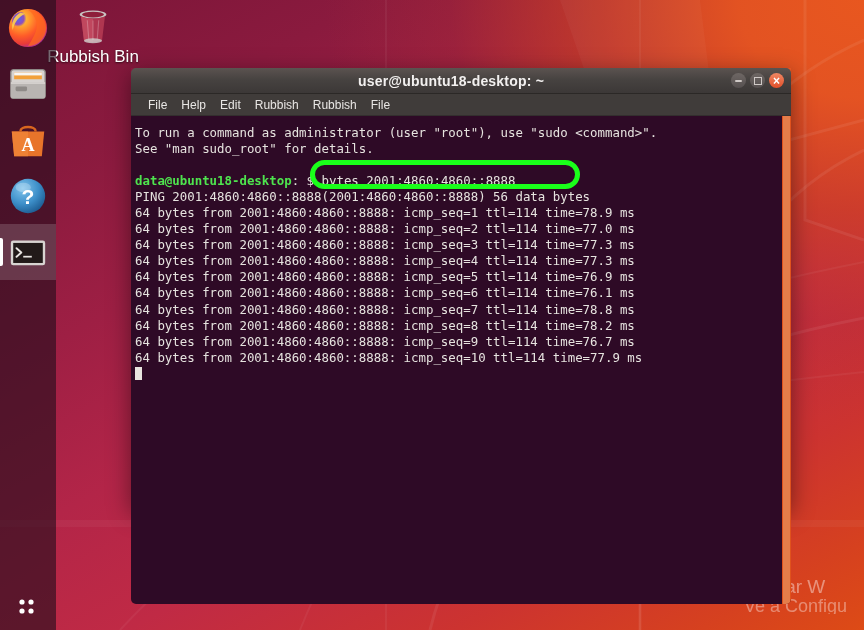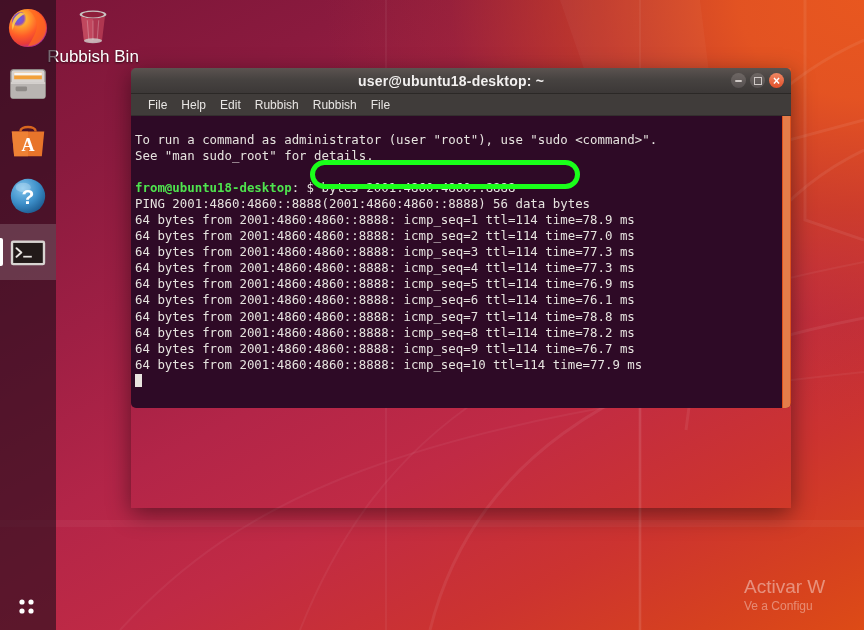--- a/index.html
+++ b/index.html
@@ -88,25 +88,25 @@
     background:#403c3a;
     display:flex; align-items:center; gap:0px; padding-left:10px;
     border-bottom:1px solid #332f2e;
   }
   .menu-item {
     color:#e8e6e4; font-size:12px; padding:2px 7px; white-space:nowrap;
   }
 
   #term-body {
     position:relative;
-    width:100%; height:292px;
+    width:100%; height:488px;
     background:#2e0a26;
     border-radius:0 0 5px 5px;
     overflow:hidden;
-    padding:16px 0 0 4px;
+    padding:9px 0 0 4px;
   }
   #term-text {
     font-family:"DejaVu Sans Mono","Liberation Mono", monospace;
     font-size:12.4px; line-height:16.05px;
     color:#e6e3df; white-space:pre;
   }
   .prompt-user { color:#4ee44e; font-weight:bold; }
   .prompt-colon { color:#e6e3df; }
   #cursor-block {
     display:inline-block; width:7px; height:13px; background:#e8e4df;
@@ -133,21 +133,21 @@
   #activation-watermark {
     position:absolute; right:0px; bottom:16px; z-index:6;
     text-align:left; pointer-events:none;
     width:120px; overflow:hidden;margin-left:25px;
   }
   #wm-title {
     color:rgba(255,255,255,0.42); font-size:19px; line-height:23px;
     white-space:nowrap;
   }
   #wm-sub {
-    color:rgba(255,255,255,0.38); font-size:12px; line-height:16px;
+    color:rgba(255,255,255,0.38); font-size:18px; line-height:16px;
     white-space:nowrap;
   }
 </style>
 </head>
 <body>
 
 <div id="desktop">
 
   <svg id="wall-lines" viewBox="0 0 864 630" preserveAspectRatio="none">
     <g stroke="rgba(255,255,255,0.07)" fill="none" stroke-width="3">
@@ -281,21 +281,21 @@
       <div class="menu-item">Edit</div>
       <div class="menu-item">Rubbish</div>
       <div class="menu-item">Rubbish</div>
       <div class="menu-item">File</div>
     </div>
 
     <div id="term-body">
       <div id="term-text"><span>To run a command as administrator (user "root"), use "sudo &lt;command&gt;".
 See "man sudo_root" for details.
 
-</span><span class="prompt-user">from@ubuntu18-desktop</span><span class="prompt-colon">:</span><span> <span>$</span> <span>bytes 2001:4860:4860::8888</span></span>
+</span><span class="prompt-user">data@ubuntu18-desktop</span><span class="prompt-colon">:</span><span> <span>$</span> <span>bytes 2001:4860:4860::8888</span></span>
 <span>PING 2001:4860:4860::8888(2001:4860:4860::8888) 56 data bytes
 64 bytes from 2001:4860:4860::8888: icmp_seq=1 ttl=114 time=78.9 ms
 64 bytes from 2001:4860:4860::8888: icmp_seq=2 ttl=114 time=77.0 ms
 64 bytes from 2001:4860:4860::8888: icmp_seq=3 ttl=114 time=77.3 ms
 64 bytes from 2001:4860:4860::8888: icmp_seq=4 ttl=114 time=77.3 ms
 64 bytes from 2001:4860:4860::8888: icmp_seq=5 ttl=114 time=76.9 ms
 64 bytes from 2001:4860:4860::8888: icmp_seq=6 ttl=114 time=76.1 ms
 64 bytes from 2001:4860:4860::8888: icmp_seq=7 ttl=114 time=78.8 ms
 64 bytes from 2001:4860:4860::8888: icmp_seq=8 ttl=114 time=78.2 ms
 64 bytes from 2001:4860:4860::8888: icmp_seq=9 ttl=114 time=76.7 ms

